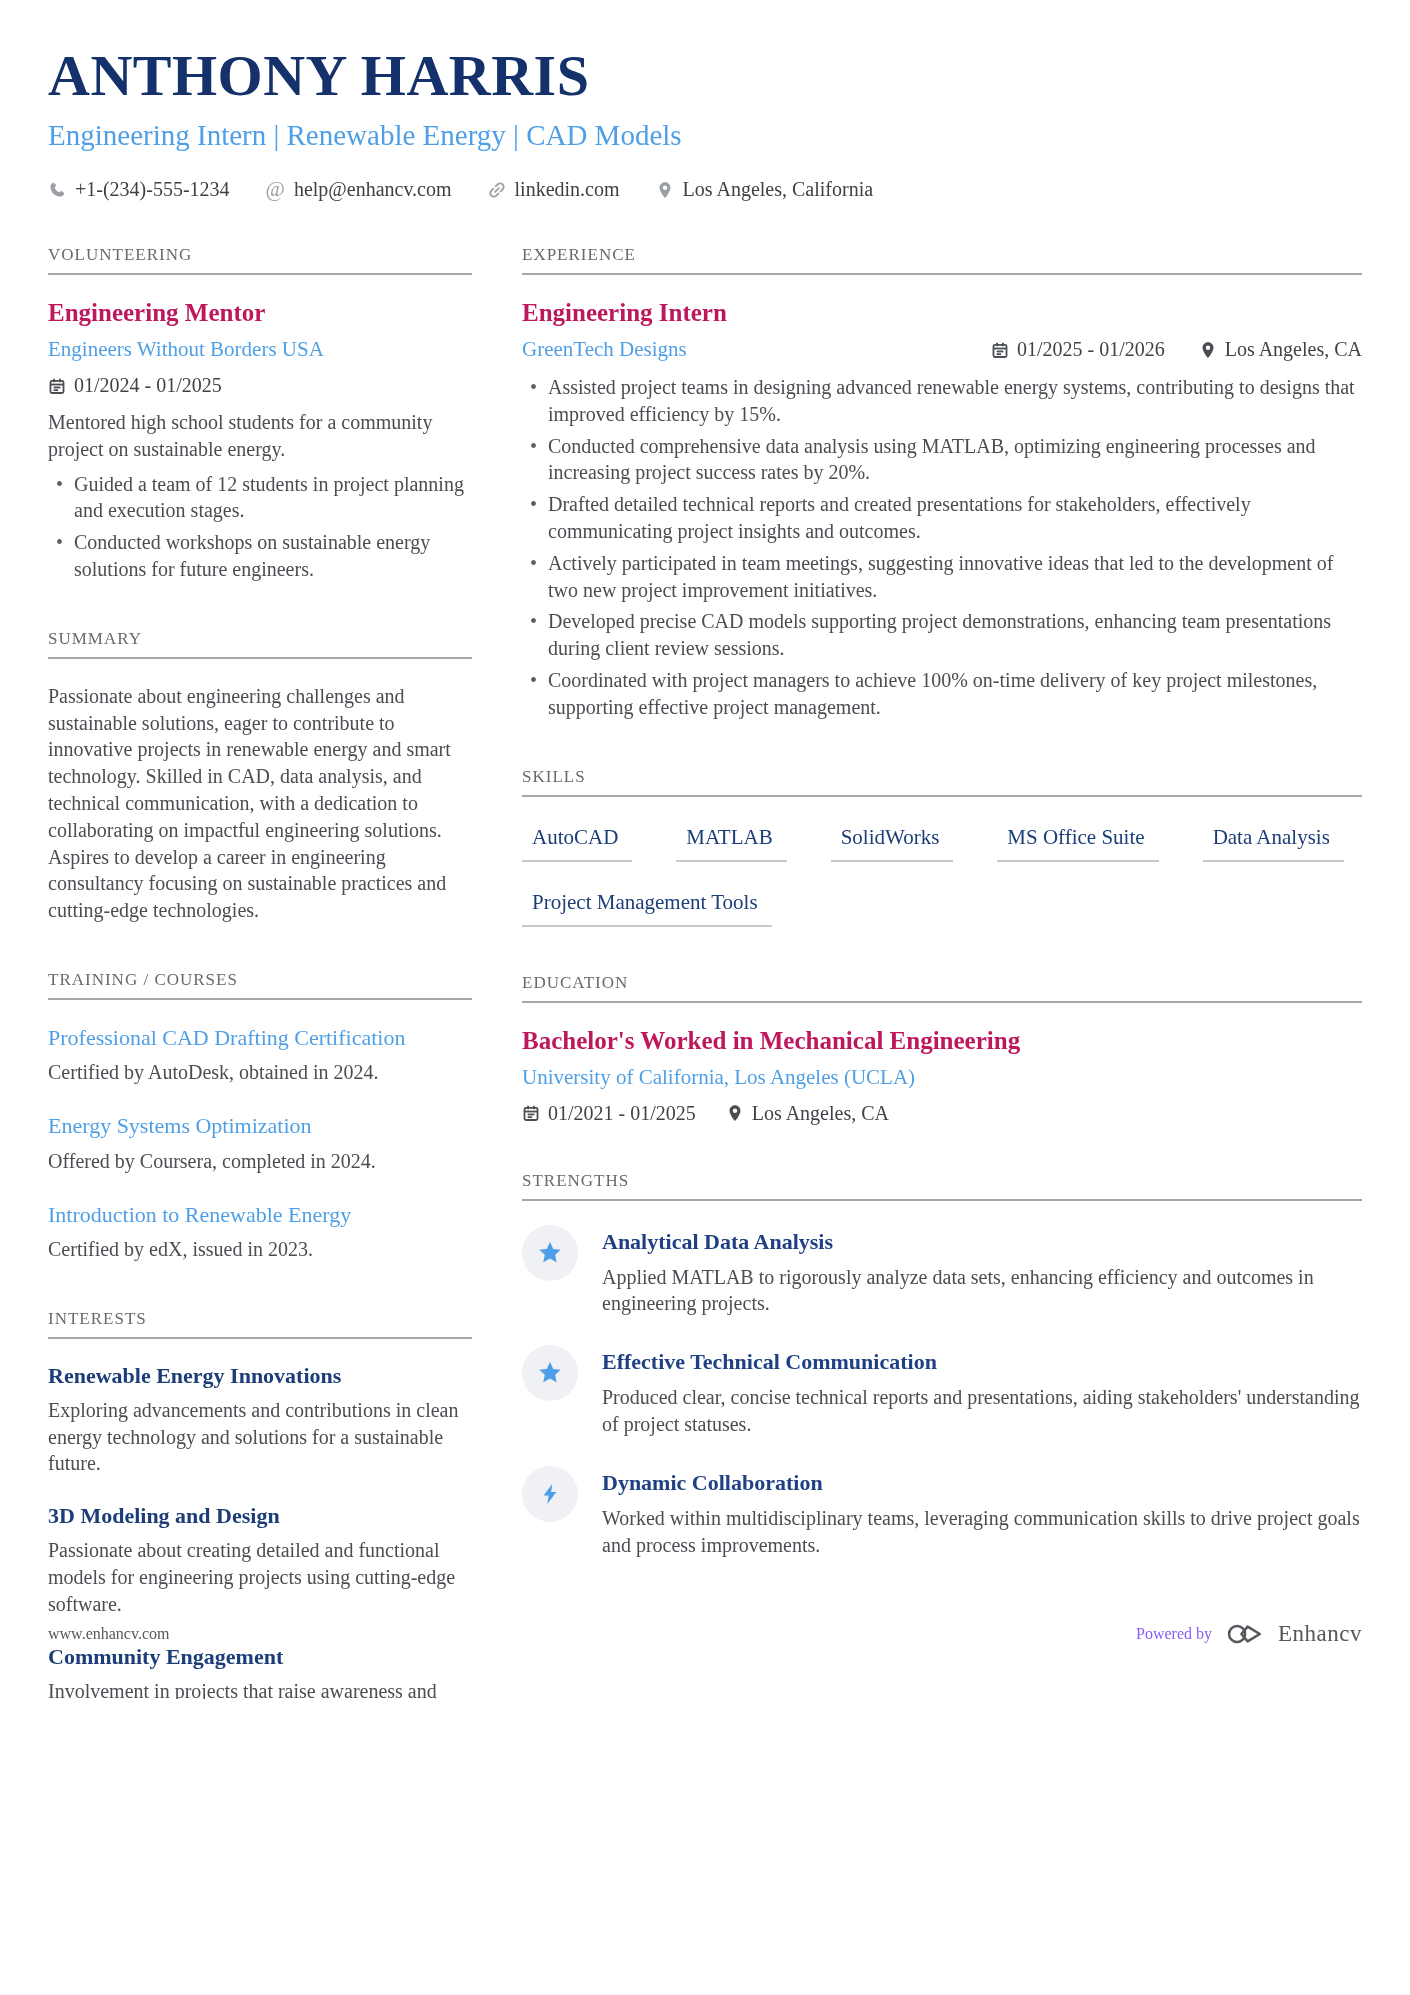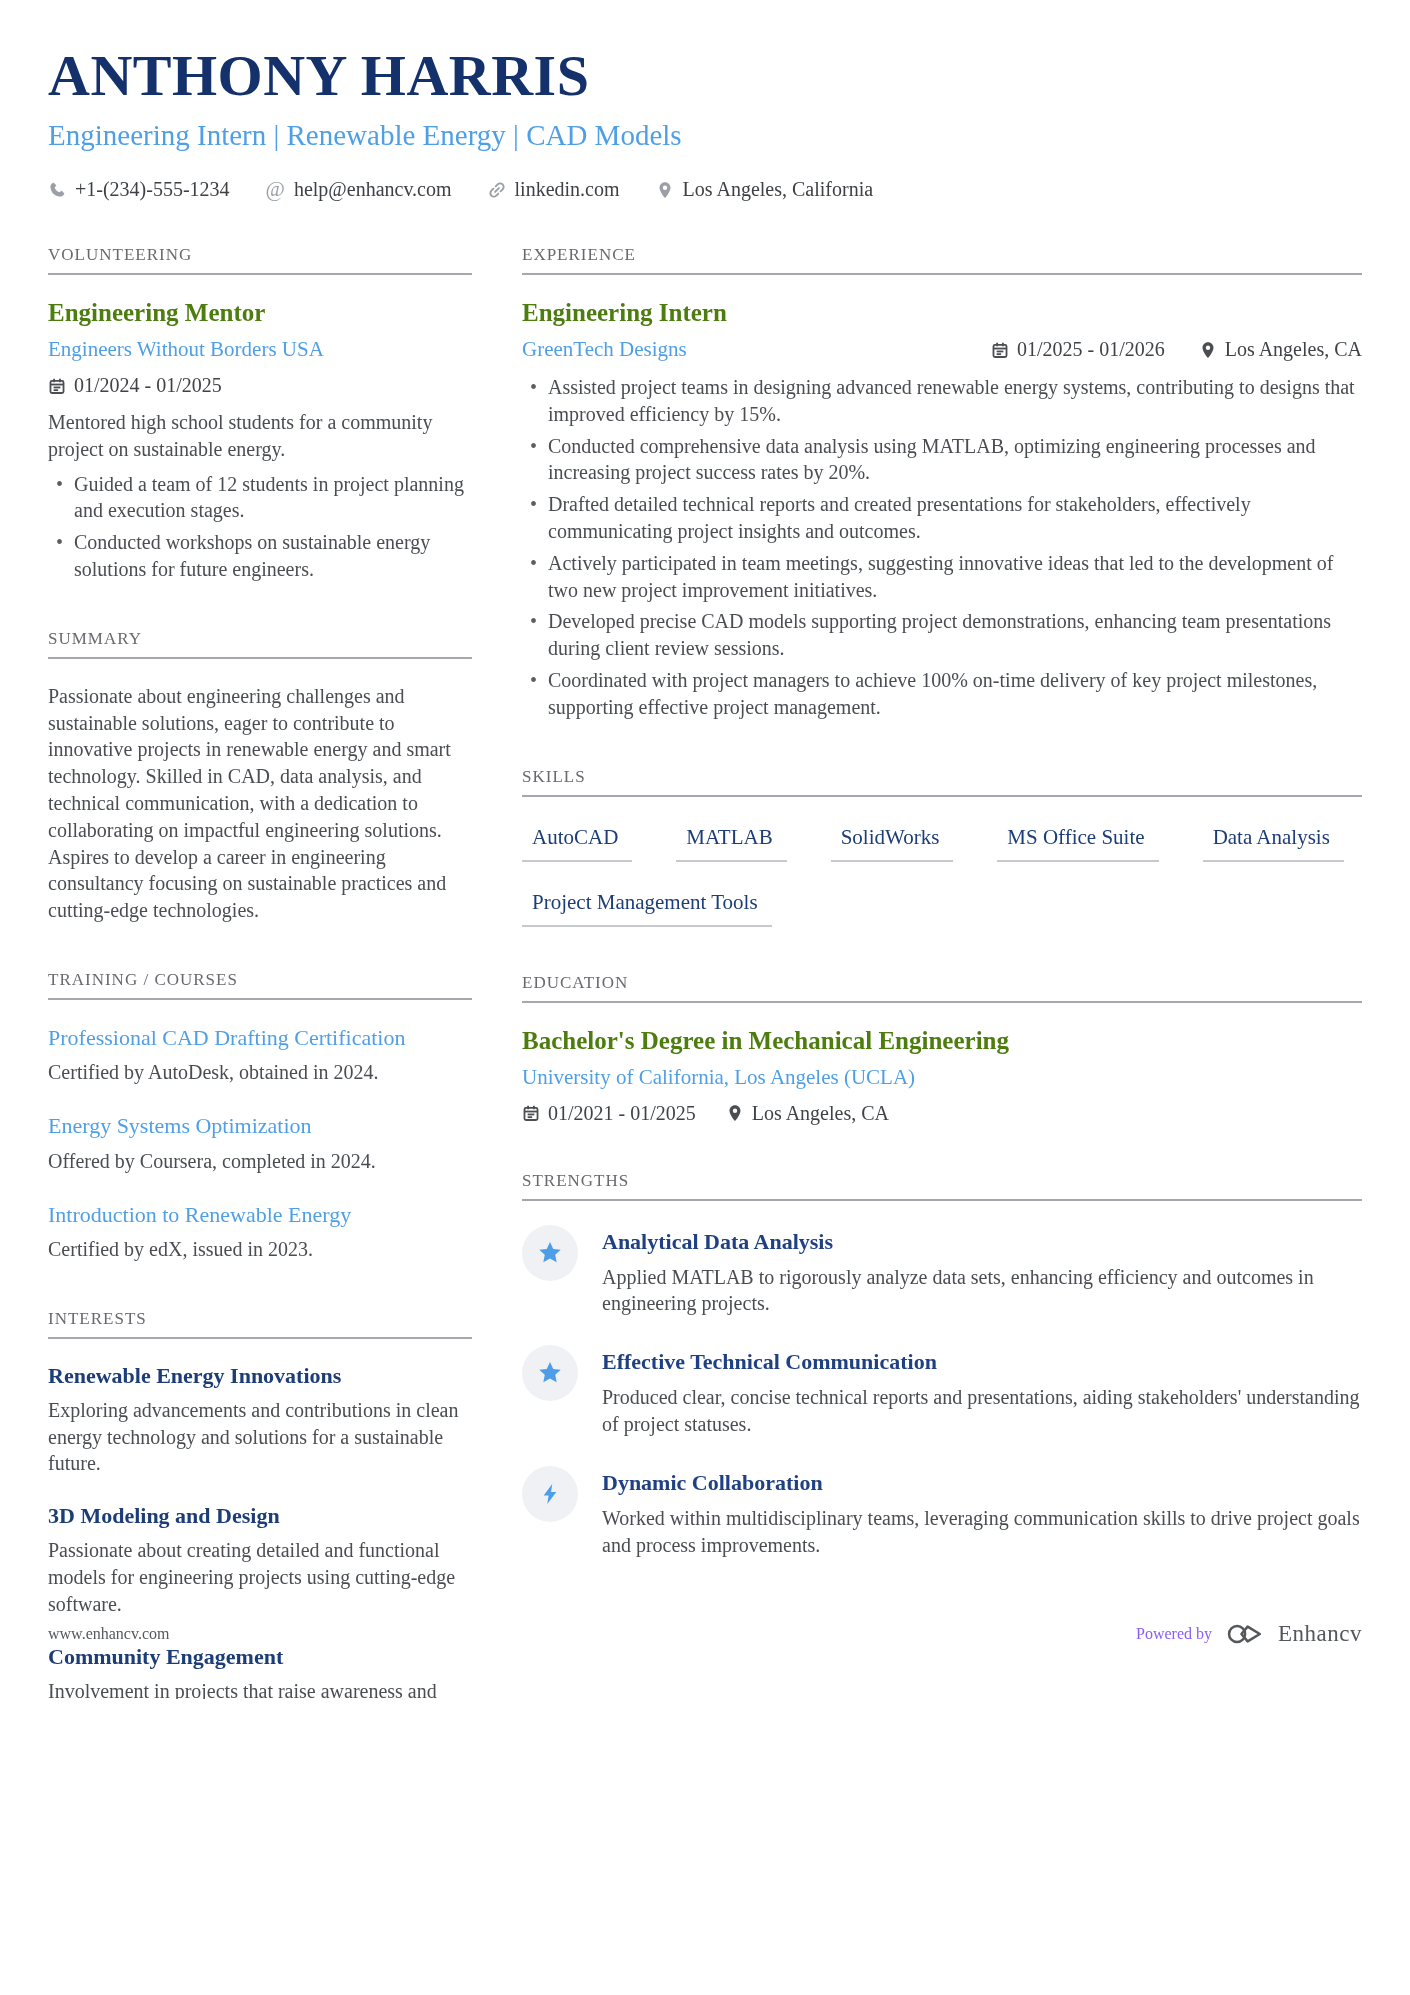--- a/index.html
+++ b/index.html
@@ -17,21 +17,21 @@
   .at-glyph{color:#9aa0a6;font-size:21px;line-height:1;}
   
   .columns{display:flex;gap:50px;}
   .col-left{width:424px;flex:none;}
   .col-right{flex:1;min-width:0;}
   section{margin-bottom:46px;}
   .sec-head{
     font-size:17px;color:#67696e;letter-spacing:1px;font-weight:400;
     border-bottom:2px solid #a4a7ab;padding-bottom:8px;margin-bottom:24px;
   }
-  .entry-title{font-size:25px;color:#4d7c0f;font-weight:700;margin:0 0 10px 0;}
+  .entry-title{font-size:25px;color:#be185d;font-weight:700;margin:0 0 10px 0;}
   .entry-org{font-size:21px;color:#4f9fe6;margin:0 0 12px 0;}
   .meta-row{display:flex;align-items:center;font-size:20px;color:#3f4247;margin:0 0 12px 0;}
   .meta-item{display:flex;align-items:center;gap:8px;white-space:nowrap;}
   .meta-item + .meta-item{margin-left:34px;}
   .meta-spacer{flex:1;}
   .micon{color:#4a4d52;display:inline-flex;}
   .body-text{font-size:20px;line-height:1.34;color:#4a4d52;margin:0;}
   ul.bullets{list-style:none;margin:8px 0 0 0;padding:0;}
   ul.bullets li{
     position:relative;padding-left:26px;margin-bottom:5px;
@@ -227,21 +227,21 @@
           <span class="skill-tag">MATLAB</span>
           <span class="skill-tag">SolidWorks</span>
           <span class="skill-tag">MS Office Suite</span>
           <span class="skill-tag">Data Analysis</span>
           <span class="skill-tag">Project Management Tools</span>
         </div>
       </section>
 
       <section>
         <div class="sec-head">EDUCATION</div>
-        <h3 class="entry-title">Bachelor's Degree in Mechanical Engineering</h3>
+        <h3 class="entry-title">Bachelor's Worked in Mechanical Engineering</h3>
         <div class="entry-org">University of California, Los Angeles (UCLA)</div>
         <div class="meta-row">
           <span class="meta-item">
             <span class="micon">
               <svg width="18" height="18" viewBox="0 0 16 16" fill="none" stroke="currentColor" stroke-width="1.6">
                   <rect x="2.2" y="3.4" width="11.6" height="10.8" rx="1.4"></rect>
                   <line x1="5.4" y1="1.6" x2="5.4" y2="4.6"></line>
                   <line x1="10.6" y1="1.6" x2="10.6" y2="4.6"></line>
                   <line x1="2.4" y1="6.7" x2="13.6" y2="6.7"></line>
                   <line x1="5" y1="9.3" x2="11" y2="9.3"></line>

